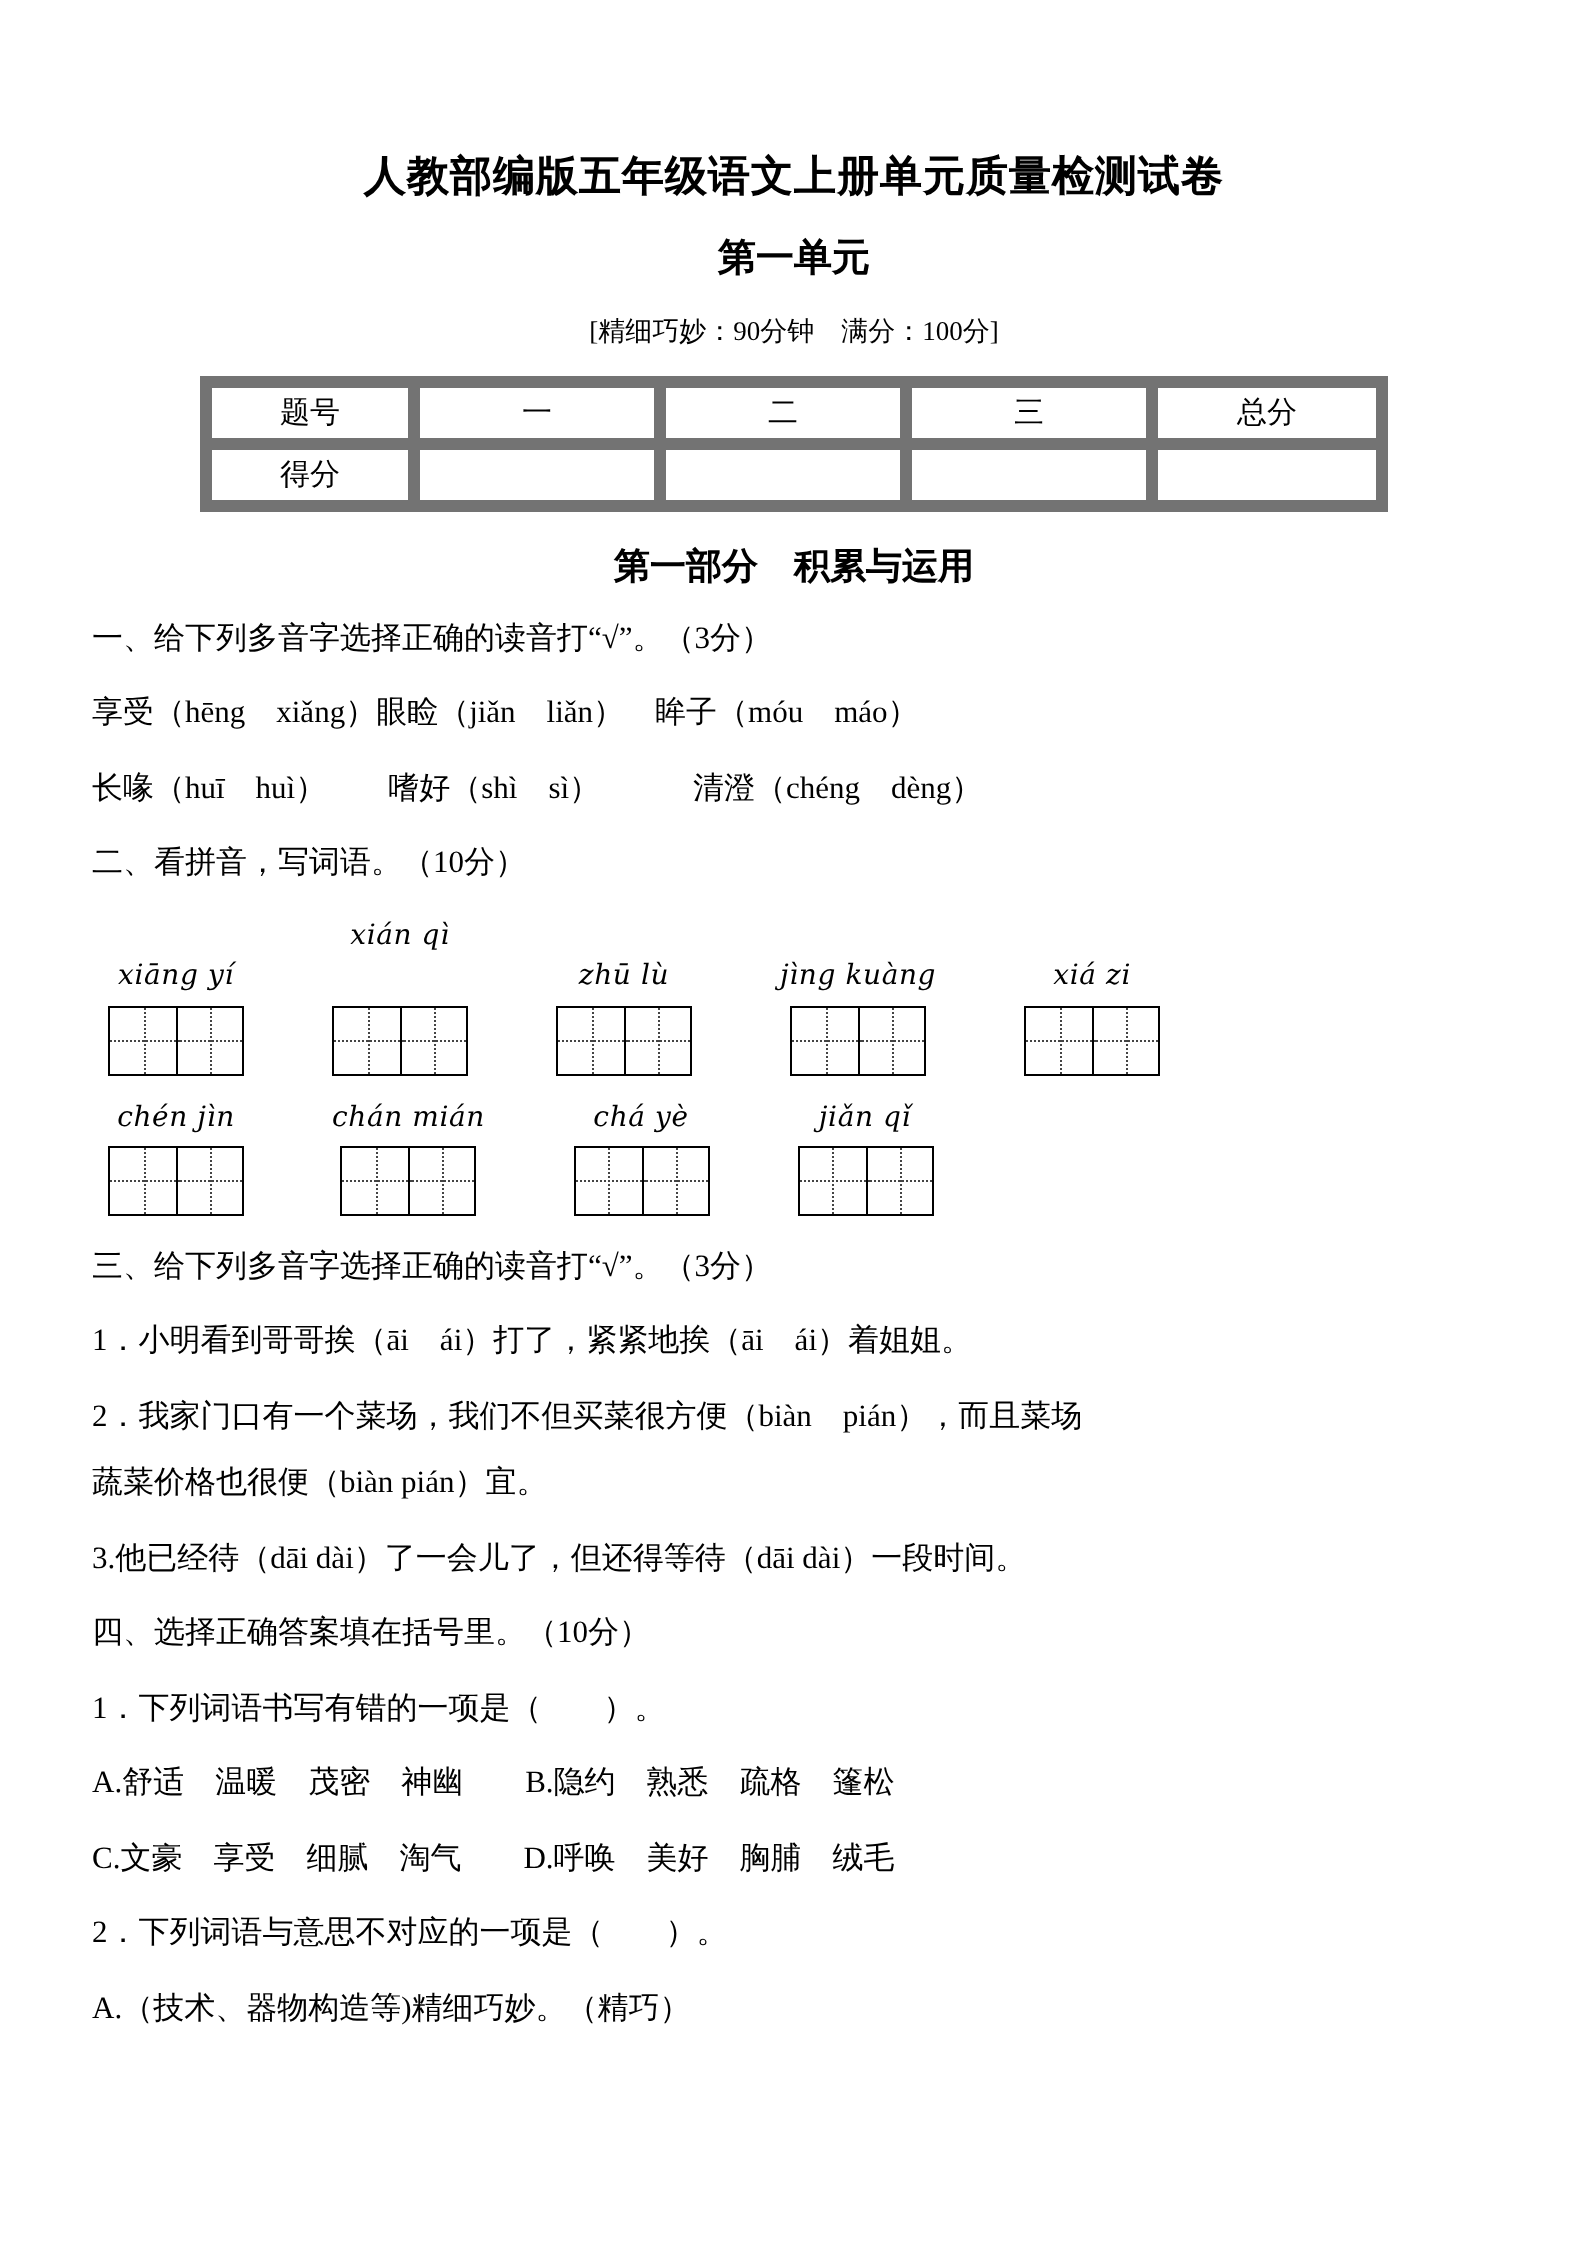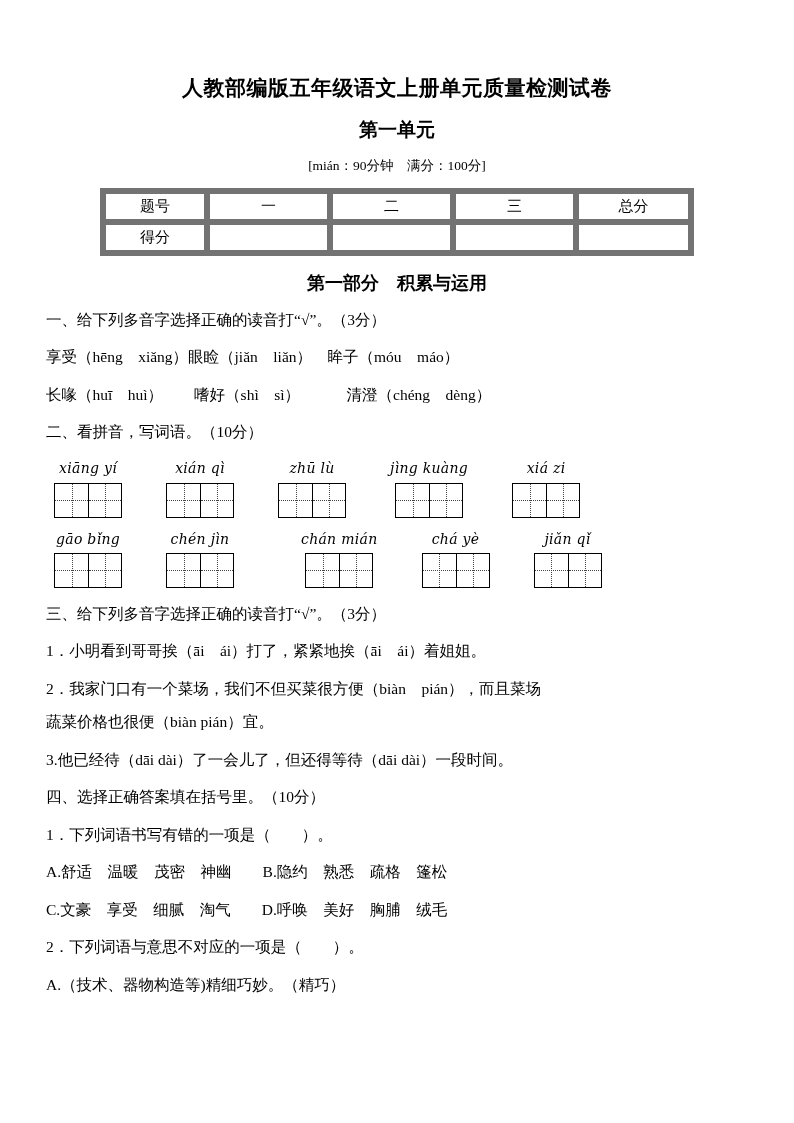--- a/index.html
+++ b/index.html
@@ -159,21 +159,21 @@
     border-top: 1px dotted #444;
   }
 </style>
 </head>
 <body>
 
 <div class="page">
 
   <div class="doc-title">人教部编版五年级语文上册单元质量检测试卷</div>
   <div class="unit-title">第一单元</div>
-  <div class="exam-info">[mián：90分钟　满分：100分]</div>
+  <div class="exam-info">[精细巧妙：90分钟　满分：100分]</div>
 
   <div class="score-table-wrap">
     <table class="score-table">
       <tbody>
           <tr>
         <td class="c0">题号</td>
         <td class="c1">一</td>
         <td class="c2">二</td>
         <td class="c3">三</td>
         <td class="c4">总分</td>
@@ -201,21 +201,21 @@
 
     <div class="pinyin-block">
       <div class="pinyin-row">
         <div class="pinyin-cellgroup" style="margin-right:44px;">
           <div class="pinyin-label">xiāng yí</div>
           <div class="tianzi">
               <div class="cell"></div>
               <div class="cell"></div>
             </div>
         </div>
-        <div class="pinyin-cellgroup" style="margin-right:44px;">
+        <div class="pinyin-cellgroup" style="margin-right:44px;gap:20px;">
           <div class="pinyin-label">xián qì</div>
           <div class="tianzi">
               <div class="cell"></div>
               <div class="cell"></div>
             </div>
         </div>
         <div class="pinyin-cellgroup" style="margin-right:44px;">
           <div class="pinyin-label">zhū lù</div>
           <div class="tianzi">
               <div class="cell"></div>
@@ -233,34 +233,27 @@
           <div class="pinyin-label">xiá zi</div>
           <div class="tianzi">
               <div class="cell"></div>
               <div class="cell"></div>
             </div>
         </div>
       </div>
 
       <div class="pinyin-row second">
         <div class="pinyin-cellgroup" style="margin-right:44px;">
-          <div class="pinyin-label">gāo bǐng</div>
-          <div class="tianzi">
-              <div class="cell"></div>
-              <div class="cell"></div>
-            </div>
-        </div>
-        <div class="pinyin-cellgroup" style="margin-right:44px;">
           <div class="pinyin-label">chén jìn</div>
           <div class="tianzi">
               <div class="cell"></div>
               <div class="cell"></div>
             </div>
         </div>
-        <div class="pinyin-cellgroup" style="margin-right:44px;margin-left:23px;">
+        <div class="pinyin-cellgroup" style="margin-right:44px;">
           <div class="pinyin-label">chán mián</div>
           <div class="tianzi">
               <div class="cell"></div>
               <div class="cell"></div>
             </div>
         </div>
         <div class="pinyin-cellgroup" style="margin-right:44px;">
           <div class="pinyin-label">chá yè</div>
           <div class="tianzi">
               <div class="cell"></div>

